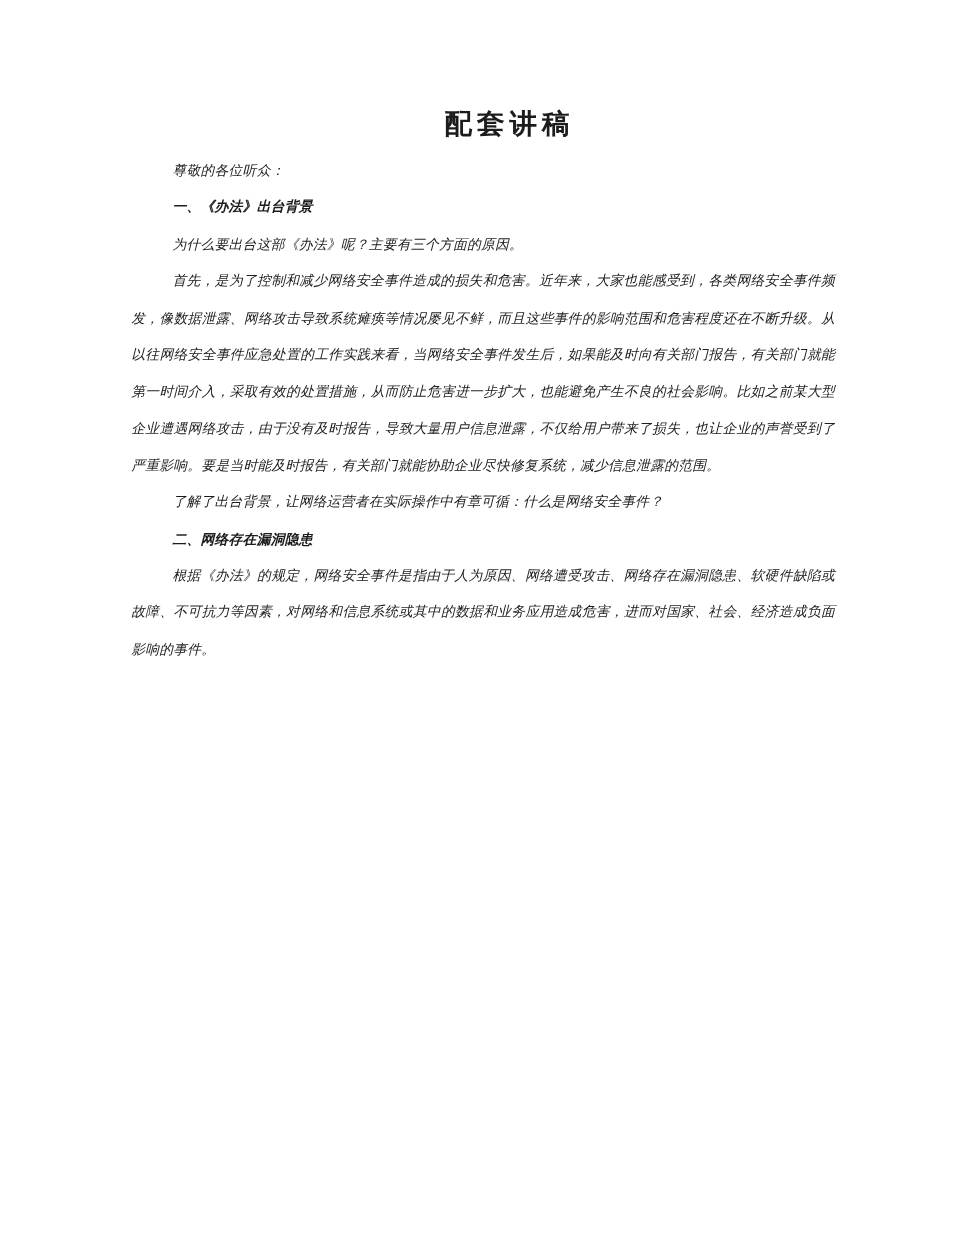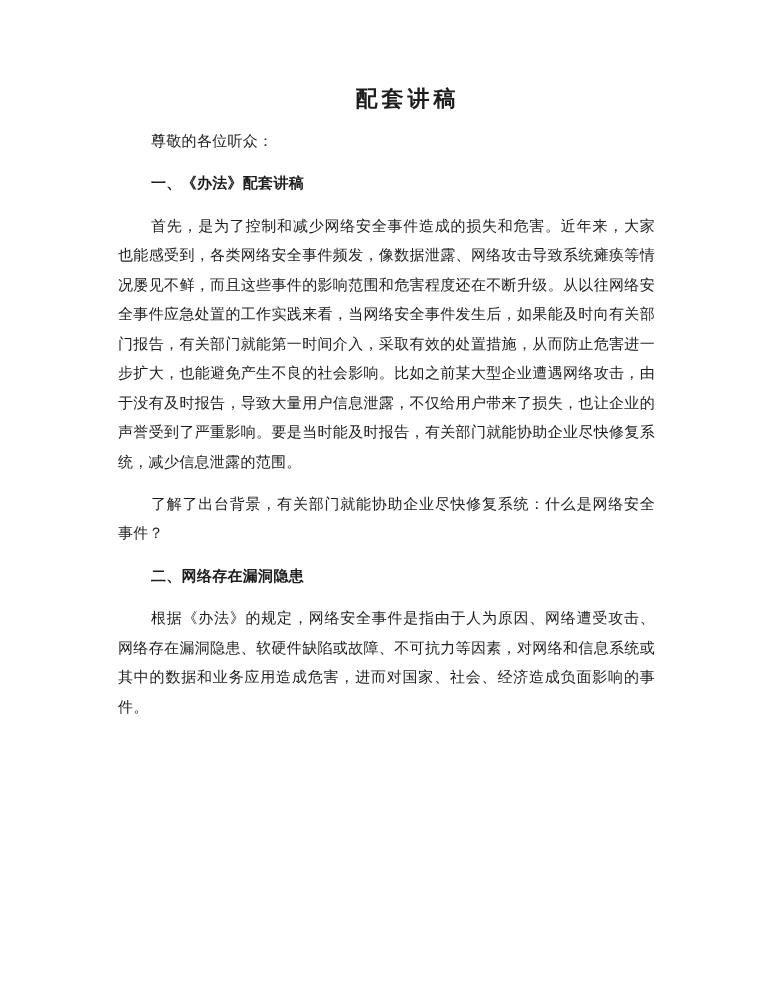--- a/index.html
+++ b/index.html
@@ -26,39 +26,41 @@
     margin: 0 0 9px 0;
     letter-spacing: 4px;
     position: relative;
     left: 21px; 
     white-space: nowrap;
   }
   .doc-body {
     width: 100%;
   }
   .para {
-    margin: 13px;
-    font-size: 15px;
+    margin: 0;
+    font-size: 11px;
     line-height: 29.45px;
     text-align: justify;
     text-justify: inter-character;
     text-indent: 33px;
     word-break: break-all;
     letter-spacing: 0.02em;
+    font-style: italic;
   }
   .para.heading {
     font-weight: bold;
   }
 </style>
 </head>
 <body>
 
 <div class="page">
   <h1 class="doc-title">配套讲稿</h1>
   <div class="doc-body">
       <p class="para">尊敬的各位听众：</p>
-      <p class="para heading">一、《办法》配套讲稿</p>
+      <p class="para heading">一、《办法》出台背景</p>
+      <p class="para">为什么要出台这部《办法》呢？主要有三个方面的原因。</p>
       <p class="para">首先，是为了控制和减少网络安全事件造成的损失和危害。近年来，大家也能感受到，各类网络安全事件频发，像数据泄露、网络攻击导致系统瘫痪等情况屡见不鲜，而且这些事件的影响范围和危害程度还在不断升级。从以往网络安全事件应急处置的工作实践来看，当网络安全事件发生后，如果能及时向有关部门报告，有关部门就能第一时间介入，采取有效的处置措施，从而防止危害进一步扩大，也能避免产生不良的社会影响。比如之前某大型企业遭遇网络攻击，由于没有及时报告，导致大量用户信息泄露，不仅给用户带来了损失，也让企业的声誉受到了严重影响。要是当时能及时报告，有关部门就能协助企业尽快修复系统，减少信息泄露的范围。</p>
-      <p class="para">了解了出台背景，有关部门就能协助企业尽快修复系统：什么是网络安全事件？</p>
+      <p class="para">了解了出台背景，让网络运营者在实际操作中有章可循：什么是网络安全事件？</p>
       <p class="para heading">二、网络存在漏洞隐患</p>
       <p class="para">根据《办法》的规定，网络安全事件是指由于人为原因、网络遭受攻击、网络存在漏洞隐患、软硬件缺陷或故障、不可抗力等因素，对网络和信息系统或其中的数据和业务应用造成危害，进而对国家、社会、经济造成负面影响的事件。</p>
     </div>
 </div>
 
 </body></html>

